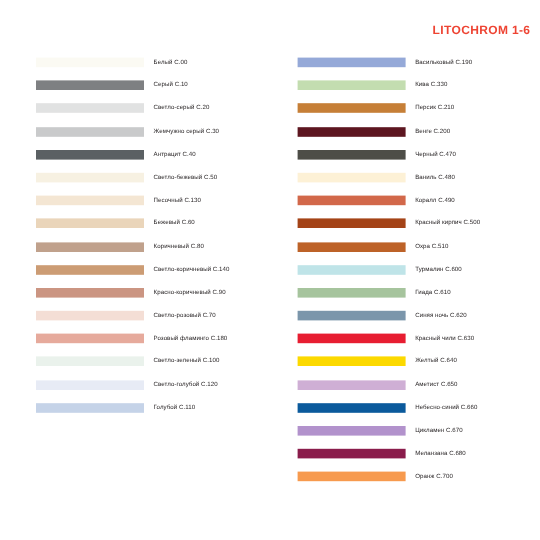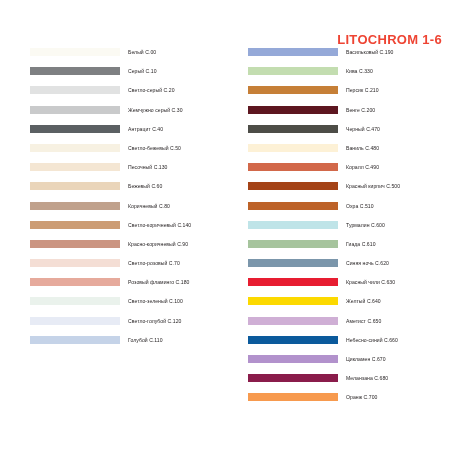--- a/index.html
+++ b/index.html
@@ -17,22 +17,22 @@
   #palette-page {
     position: absolute;
     left: 0;
     top: 0;
     width: 450px;
     height: 450px;
   }
   .brand-title {
     position: absolute;
     right: 8px;
-    top: 32px;
-    font-size: 13px;
+    top: 20px;
+    font-size: 10px;
     font-weight: bold;
     letter-spacing: 0.3px;
     color: #ee4433;
     white-space: nowrap;
     padding-left: 12px;
   }
   .column {
     position: absolute;
     top: 48px;
   }

